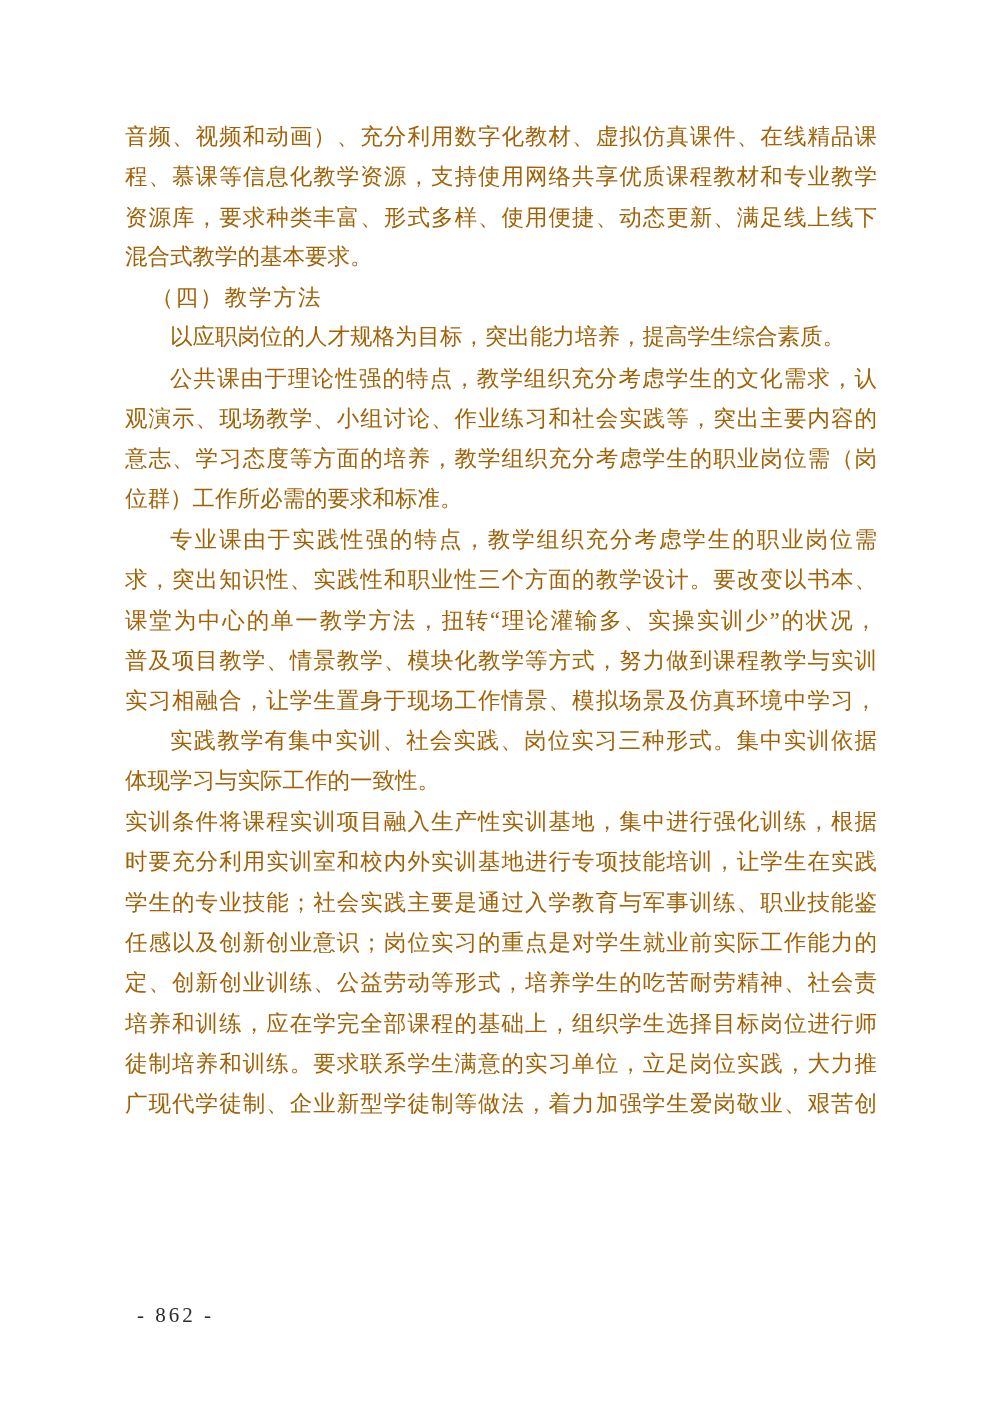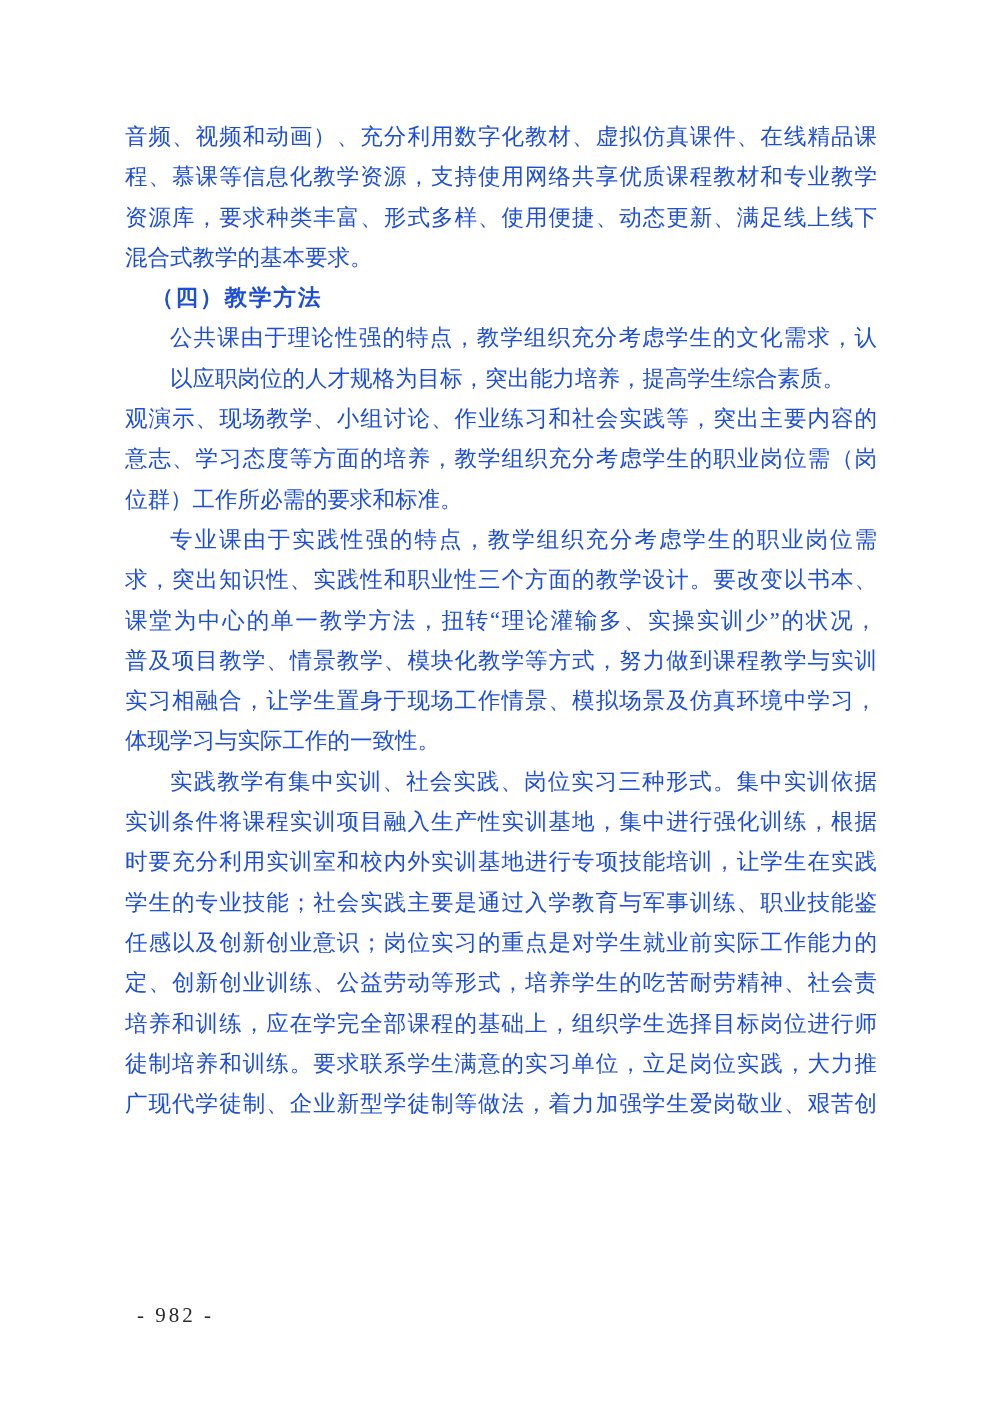--- a/index.html
+++ b/index.html
@@ -12,37 +12,38 @@
     overflow: hidden;
     font-family: "Liberation Serif", "DejaVu Serif", serif;
   }
   .content {
     position: absolute;
     left: 125px;
     top: 117px;
     width: 752px;
     font-size: 22.5px;
     line-height: 40.3px;
-    color: #1d4ed8;
+    color: #a16207;
     word-break: break-all;
   }
   .line {
     height: 40.3px;
     overflow: hidden;
     text-align: justify;
     text-align-last: justify;
     white-space: nowrap;
   }
   .line.no-justify {
     text-align: left;
     text-align-last: left;
+    font-family: Liberation Mono, monospace;
   }
   .line.indent { text-indent: 45px; }
   .line.heading {
-    font-weight: bold;
+    font-weight: normal;
     text-indent: 26px;
     text-align: right;
     text-align-last: left;
     letter-spacing: 2px;
   }
   .footer {
     position: absolute;
     left: 137px;
     top: 1303px;
     font-size: 21px;
@@ -53,37 +54,37 @@
 </head>
 <body>
 
 <div class="page">
   <div class="content" id="document-body">
       <div class="line">音频、视频和动画）、充分利用数字化教材、虚拟仿真课件、在线精品课</div>
       <div class="line">程、慕课等信息化教学资源，支持使用网络共享优质课程教材和专业教学</div>
       <div class="line">资源库，要求种类丰富、形式多样、使用便捷、动态更新、满足线上线下</div>
       <div class="line no-justify">混合式教学的基本要求。</div>
       <div class="line heading">（四）教学方法</div>
+      <div class="line indent no-justify">以应职岗位的人才规格为目标，突出能力培养，提高学生综合素质。</div>
       <div class="line indent">公共课由于理论性强的特点，教学组织充分考虑学生的文化需求，认</div>
-      <div class="line indent no-justify">以应职岗位的人才规格为目标，突出能力培养，提高学生综合素质。</div>
       <div class="line">观演示、现场教学、小组讨论、作业练习和社会实践等，突出主要内容的</div>
       <div class="line">意志、学习态度等方面的培养，教学组织充分考虑学生的职业岗位需（岗</div>
       <div class="line no-justify">位群）工作所必需的要求和标准。</div>
       <div class="line indent">专业课由于实践性强的特点，教学组织充分考虑学生的职业岗位需</div>
       <div class="line">求，突出知识性、实践性和职业性三个方面的教学设计。要改变以书本、</div>
       <div class="line">课堂为中心的单一教学方法，扭转“理论灌输多、实操实训少”的状况，</div>
       <div class="line">普及项目教学、情景教学、模块化教学等方式，努力做到课程教学与实训</div>
       <div class="line">实习相融合，让学生置身于现场工作情景、模拟场景及仿真环境中学习，</div>
+      <div class="line indent">实践教学有集中实训、社会实践、岗位实习三种形式。集中实训依据</div>
       <div class="line no-justify">体现学习与实际工作的一致性。</div>
-      <div class="line indent">实践教学有集中实训、社会实践、岗位实习三种形式。集中实训依据</div>
       <div class="line">实训条件将课程实训项目融入生产性实训基地，集中进行强化训练，根据</div>
       <div class="line">时要充分利用实训室和校内外实训基地进行专项技能培训，让学生在实践</div>
       <div class="line">学生的专业技能；社会实践主要是通过入学教育与军事训练、职业技能鉴</div>
       <div class="line">任感以及创新创业意识；岗位实习的重点是对学生就业前实际工作能力的</div>
       <div class="line">定、创新创业训练、公益劳动等形式，培养学生的吃苦耐劳精神、社会责</div>
       <div class="line">培养和训练，应在学完全部课程的基础上，组织学生选择目标岗位进行师</div>
       <div class="line">徒制培养和训练。要求联系学生满意的实习单位，立足岗位实践，大力推</div>
       <div class="line">广现代学徒制、企业新型学徒制等做法，着力加强学生爱岗敬业、艰苦创</div>
     </div>
   <div class="footer">
-    <span>- 982 -</span>
+    <span>- 862 -</span>
   </div>
 </div>
 
 </body></html>

